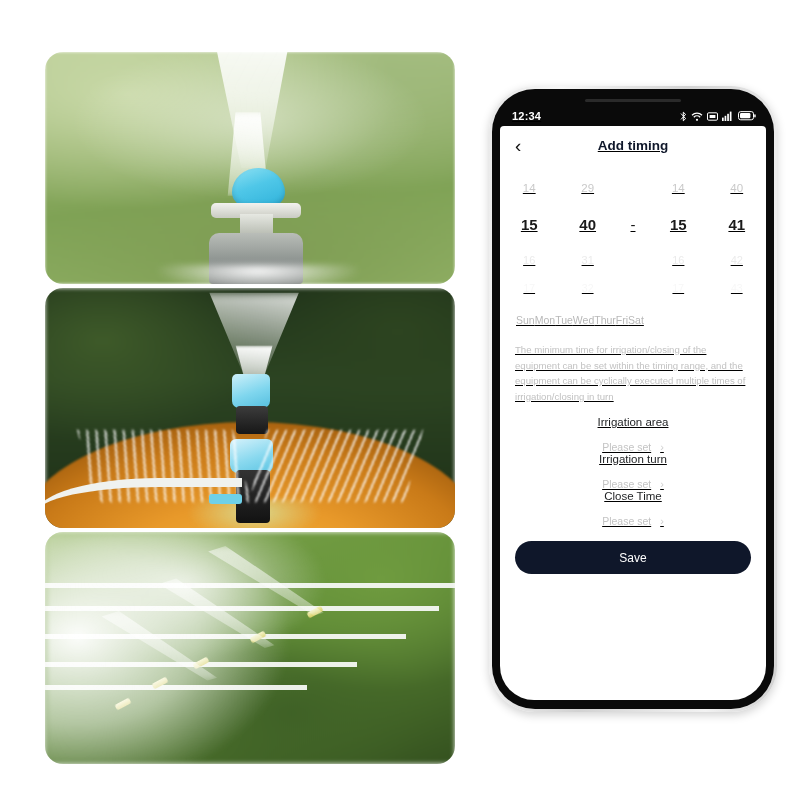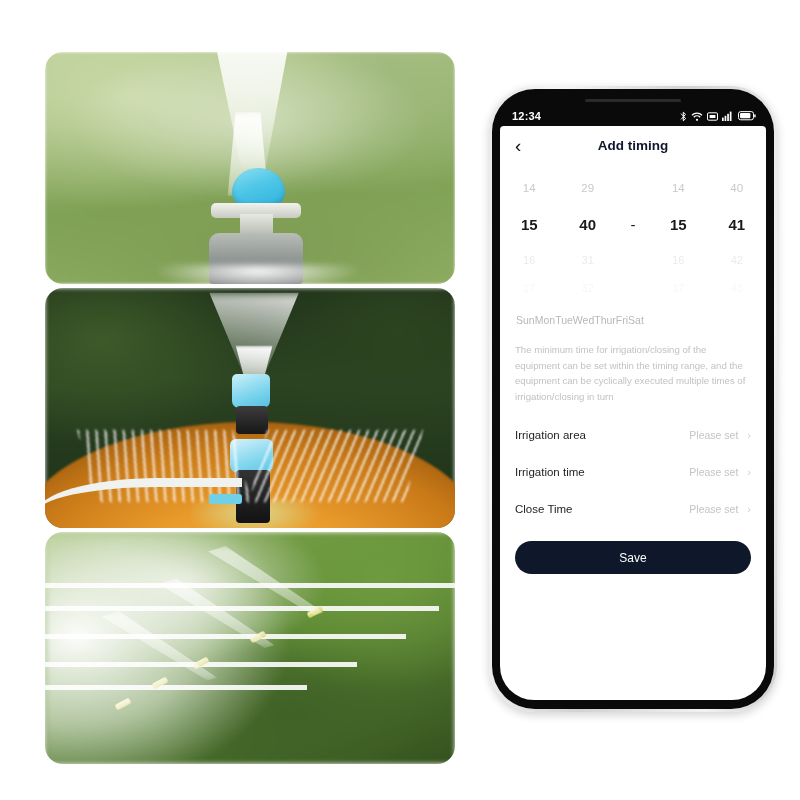--- a/index.html
+++ b/index.html
@@ -195,20 +195,21 @@
     box-sizing: border-box;
     box-shadow: 0 3px 10px rgba(0,0,0,.18);
   }
   .phone-body {
     width: 100%; height: 100%;
     border-radius: 43px;
     background: #0a0a0a;
     padding: 7px 8px 5px 8px;
     box-sizing: border-box;
     position: relative;
+    text-decoration: underline;
   }
   .speaker {
     position: absolute; left: 50%; top: 10px;
     transform: translateX(-50%);
     width: 96px; height: 3px;
     background: #2a2a2a; border-radius: 2px;
   }
   .statusbar {
     height: 20px;
     display: flex; align-items: center; justify-content: space-between;
@@ -283,21 +284,21 @@
   .cyclic { padding: 4px 15px 0 15px; flex: none; }
   .cyclic-title { font-size: 11.5px; color: #1d1f21; margin-bottom: 6px; }
   .cyclic-desc {
     font-size: 9.6px; color: #c2c2c2; line-height: 1.62;
   }
 
   
   .rows { padding: 12px 15px 0 15px; flex: none; }
   .row {
     display: flex; align-items: center; justify-content: space-between;
-    height: 37px; cursor: pointer;
+    height: 37px; cursor: pointer; flex-direction: column;
   }
   .row-label { font-size: 11.5px; color: #1d1f21; }
   .row-right { display: flex; align-items: center; gap: 9px; }
   .row-value { font-size: 10.5px; color: #c4c4c4; }
   .chev { font-size: 11px; color: #cfcfcf; }
 
   
   .save-wrap { padding: 14px 15px 0 15px; flex: none; }
   .save-btn {
     width: 100%; height: 33px;
@@ -443,21 +444,21 @@
 
       <div class="rows">
         <div class="row">
           <span class="row-label">Irrigation area</span>
           <span class="row-right">
             <span class="row-value">Please set</span>
             <span class="chev">›</span>
           </span>
         </div>
         <div class="row">
-          <span class="row-label">Irrigation time</span>
+          <span class="row-label">Irrigation turn</span>
           <span class="row-right">
             <span class="row-value">Please set</span>
             <span class="chev">›</span>
           </span>
         </div>
         <div class="row">
           <span class="row-label">Close Time</span>
           <span class="row-right">
             <span class="row-value">Please set</span>
             <span class="chev">›</span>

